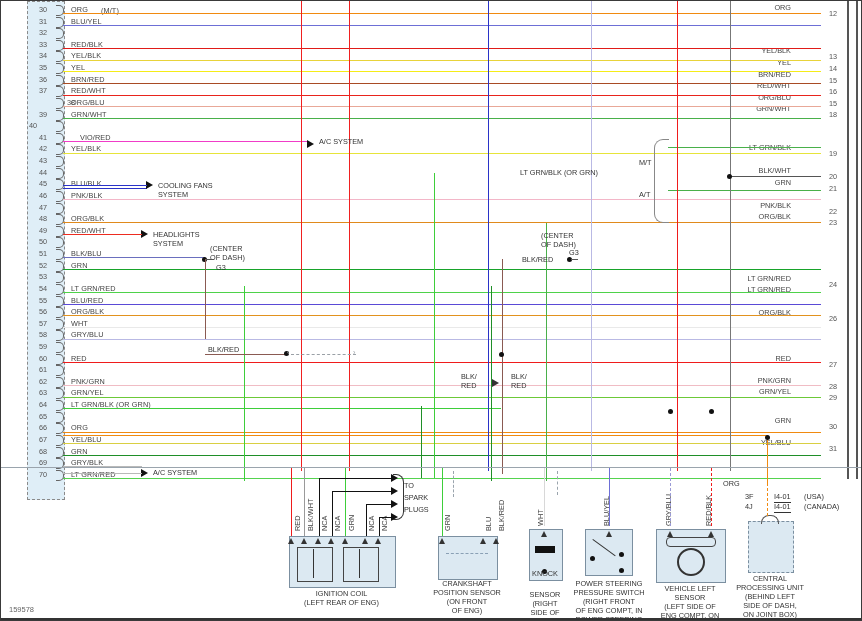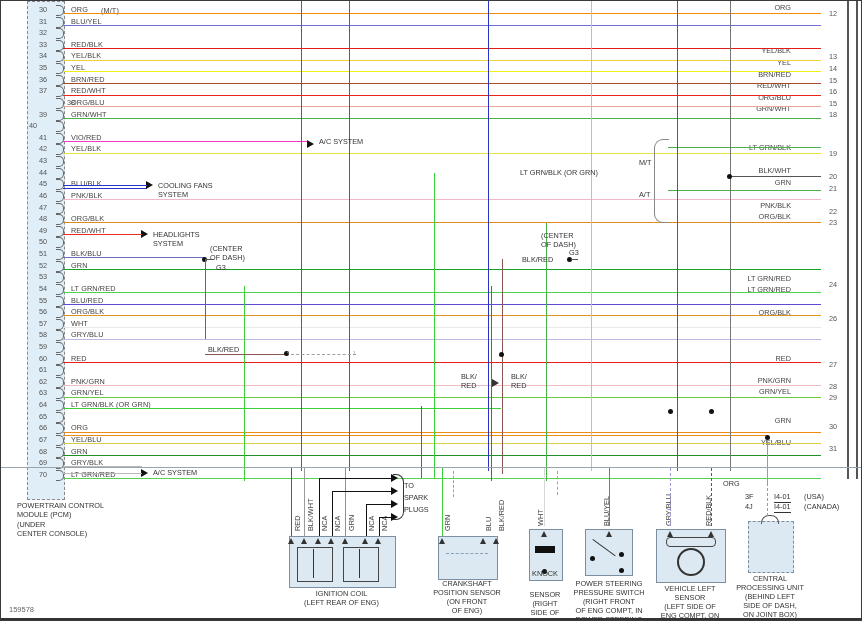--- a/index.html
+++ b/index.html
@@ -26,26 +26,20 @@
   .dashv{position:absolute;width:0;border-left-width:1.7px;border-left-style:dashed;}
   .coilwind{position:absolute;border:1px solid #444;}
 </style>
 </head>
 <body>
 
 <div id="page">
 
   <div class="pcmbox" style="left:26px;top:0px;width:36px;height:497px;"></div>
 
-  <div class="ctext" style="left:16px;top:500px;text-align:left;width:150px;">
-    <div>POWERTRAIN CONTROL</div>
-    <div>MODULE (PCM)</div>
-    <div>(UNDER</div>
-    <div>CENTER CONSOLE)</div>
-  </div>
 
   <div id="left-rows">
       <div class="pin" style="left: 38px; top: 4px;">30</div>
       <div style="position: absolute; left: 55px; top: 4px; width: 7px; height: 9px; border-top: 1.2px solid rgb(102, 102, 102); border-right: 1.2px solid rgb(102, 102, 102); border-bottom: 1.2px solid rgb(102, 102, 102); border-image: initial; border-left: none; border-radius: 0px 5px 5px 0px;"></div>
       <div class="lbl" style="left: 70px; top: 4px;">ORG</div>
       <div class="lbl" style="left: 100px; top: 5px;">(M/T)</div>
       <div class="pin" style="left: 38px; top: 15.62px;">31</div>
       <div style="position: absolute; left: 55px; top: 15.62px; width: 7px; height: 9px; border-top: 1.2px solid rgb(102, 102, 102); border-right: 1.2px solid rgb(102, 102, 102); border-bottom: 1.2px solid rgb(102, 102, 102); border-image: initial; border-left: none; border-radius: 0px 5px 5px 0px;"></div>
       <div class="lbl" style="left: 70px; top: 15.62px;">BLU/YEL</div>
       <div class="pin" style="left: 38px; top: 27.24px;">32</div>
@@ -68,21 +62,21 @@
       <div class="pin" style="left: 38px; top: 96.96px; padding-left: 28px;">38</div>
       <div style="position: absolute; left: 55px; top: 96.96px; width: 7px; height: 9px; border-top: 1.2px solid rgb(102, 102, 102); border-right: 1.2px solid rgb(102, 102, 102); border-bottom: 1.2px solid rgb(102, 102, 102); border-image: initial; border-left: none; border-radius: 0px 5px 5px 0px;"></div>
       <div class="lbl" style="left: 70px; top: 96.96px;">ORG/BLU</div>
       <div class="pin" style="left: 38px; top: 108.58px;">39</div>
       <div style="position: absolute; left: 55px; top: 108.58px; width: 7px; height: 9px; border-top: 1.2px solid rgb(102, 102, 102); border-right: 1.2px solid rgb(102, 102, 102); border-bottom: 1.2px solid rgb(102, 102, 102); border-image: initial; border-left: none; border-radius: 0px 5px 5px 0px;"></div>
       <div class="lbl" style="left: 70px; top: 108.58px;">GRN/WHT</div>
       <div class="pin" style="left: 28px; top: 120.2px;">40</div>
       <div style="position: absolute; left: 55px; top: 120.2px; width: 7px; height: 9px; border-top: 1.2px solid rgb(102, 102, 102); border-right: 1.2px solid rgb(102, 102, 102); border-bottom: 1.2px solid rgb(102, 102, 102); border-image: initial; border-left: none; border-radius: 0px 5px 5px 0px;"></div>
       <div class="pin" style="left: 38px; top: 131.82px;">41</div>
       <div style="position: absolute; left: 55px; top: 131.82px; width: 7px; height: 9px; border-top: 1.2px solid rgb(102, 102, 102); border-right: 1.2px solid rgb(102, 102, 102); border-bottom: 1.2px solid rgb(102, 102, 102); border-image: initial; border-left: none; border-radius: 0px 5px 5px 0px;"></div>
-      <div class="lbl" style="left: 70px; top: 131.82px;">VIO/RED</div>
+      <div class="lbl" style="left: 79px; top: 131.82px;">VIO/RED</div>
       <div class="pin" style="left: 38px; top: 143.44px;">42</div>
       <div style="position: absolute; left: 55px; top: 143.44px; width: 7px; height: 9px; border-top: 1.2px solid rgb(102, 102, 102); border-right: 1.2px solid rgb(102, 102, 102); border-bottom: 1.2px solid rgb(102, 102, 102); border-image: initial; border-left: none; border-radius: 0px 5px 5px 0px;"></div>
       <div class="lbl" style="left: 70px; top: 143.44px;">YEL/BLK</div>
       <div class="pin" style="left: 38px; top: 155.06px;">43</div>
       <div style="position: absolute; left: 55px; top: 155.06px; width: 7px; height: 9px; border-top: 1.2px solid rgb(102, 102, 102); border-right: 1.2px solid rgb(102, 102, 102); border-bottom: 1.2px solid rgb(102, 102, 102); border-image: initial; border-left: none; border-radius: 0px 5px 5px 0px;"></div>
       <div class="pin" style="left: 38px; top: 166.68px;">44</div>
       <div style="position: absolute; left: 55px; top: 166.68px; width: 7px; height: 9px; border-top: 1.2px solid rgb(102, 102, 102); border-right: 1.2px solid rgb(102, 102, 102); border-bottom: 1.2px solid rgb(102, 102, 102); border-image: initial; border-left: none; border-radius: 0px 5px 5px 0px;"></div>
       <div class="pin" style="left: 38px; top: 178.3px;">45</div>
       <div style="position: absolute; left: 55px; top: 178.3px; width: 7px; height: 9px; border-top: 1.2px solid rgb(102, 102, 102); border-right: 1.2px solid rgb(102, 102, 102); border-bottom: 1.2px solid rgb(102, 102, 102); border-image: initial; border-left: none; border-radius: 0px 5px 5px 0px;"></div>
       <div class="lbl" style="left: 70px; top: 178.3px;">BLU/BLK</div>

